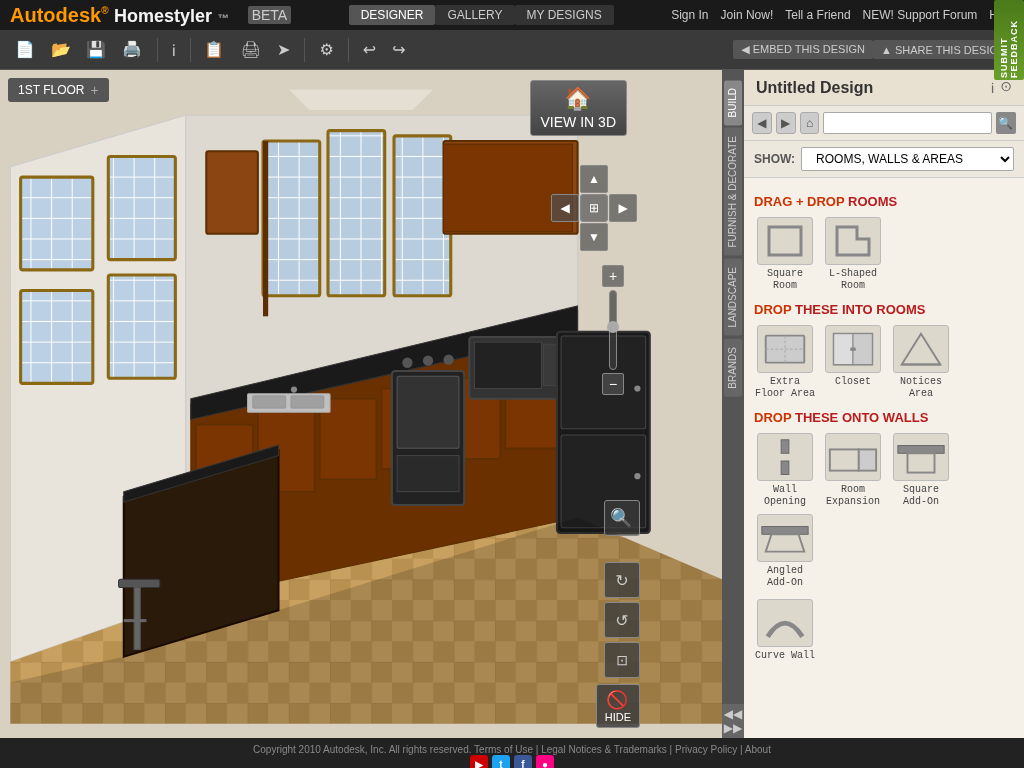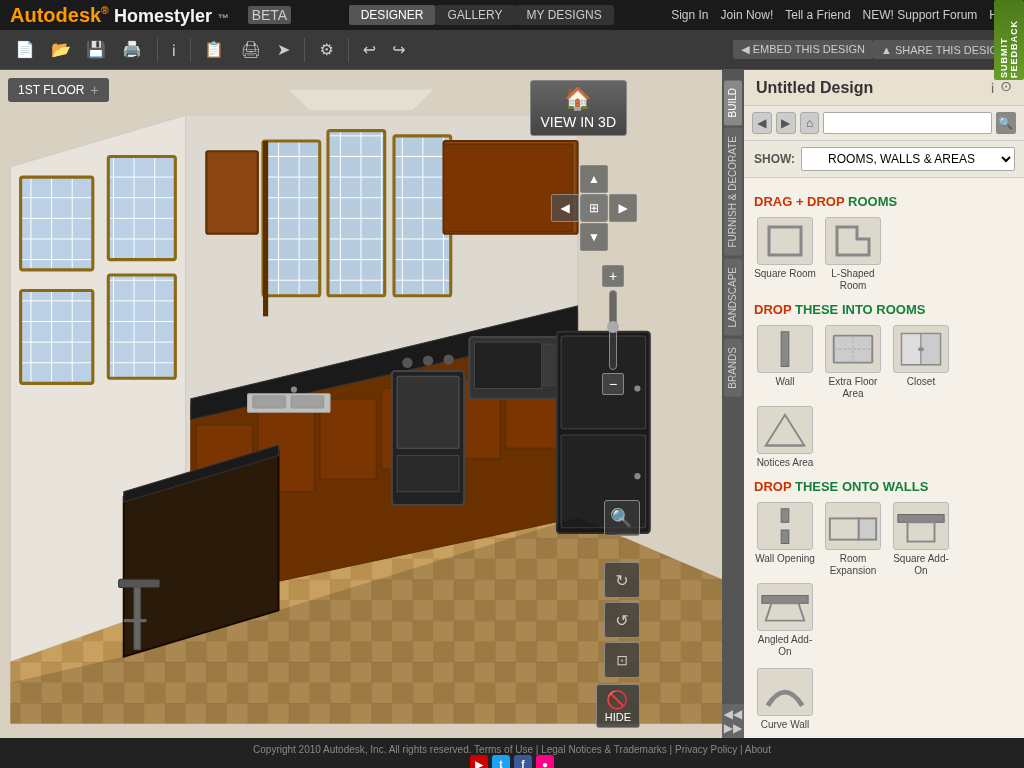--- a/index.html
+++ b/index.html
@@ -355,51 +355,52 @@
       align-items: center;
       padding: 6px 10px;
       gap: 6px;
       border-bottom: 1px solid #ccc;
       background: #ede8de;
     }
     #show-label { font-size: 12px; font-weight: bold; color: #555; }
     #show-select {
       flex: 1;
       border: 1px solid #aaa;
-      padding: 3px 22px;
+      padding: 3px 10px;
       font-size: 12px;
       background: #fff;
       border-radius: 2px;
     }
 
     
     #panel-content { padding: 10px; flex: 1; }
 
     .section-title {
       font-size: 13px;
       font-weight: bold;
       margin-bottom: 8px;
       margin-top: 6px;
     }
     .section-title .drop { color: #cc3300; }
-    .section-title .rest { color: #15803d; }
+    .section-title .rest { color: #b91c1c; }
 
     
     .items-grid {
       display: flex;
       flex-wrap: wrap;
       gap: 6px;
       margin-bottom: 10px;
     }
     .item-cell {
       display: flex;
       flex-direction: column;
       align-items: center;
       width: 62px;
       cursor: pointer;
+      font-family: Liberation Mono, monospace;
     }
     .item-icon {
       width: 56px;
       height: 48px;
       border: 1px solid #bbb;
       background: #ddd8cc;
       border-radius: 3px;
       display: flex;
       align-items: center;
       justify-content: center;
@@ -704,28 +705,20 @@
           <span class="item-label">L-Shaped Room</span>
         </div>
       </div>
 
       <div class="section-title">
         <span class="drop">DROP</span>
         <span class="rest"> THESE INTO ROOMS</span>
       </div>
       <div class="items-grid">
 
-        <div class="item-cell">
-          <div class="item-icon">
-            <svg viewBox="0 0 56 48" xmlns="http://www.w3.org/2000/svg">
-              <rect x="24" y="6" width="8" height="36" fill="#888" stroke="#666" stroke-width="1"></rect>
-            </svg>
-          </div>
-          <span class="item-label">Wall</span>
-        </div>
 
         <div class="item-cell">
           <div class="item-icon">
             <svg viewBox="0 0 56 48" xmlns="http://www.w3.org/2000/svg">
               <rect x="8" y="10" width="40" height="28" fill="#ccc" stroke="#888" stroke-width="2" rx="1"></rect>
               <line x1="8" y1="24" x2="48" y2="24" stroke="#aaa" stroke-width="1" stroke-dasharray="3,2"></line>
               <line x1="28" y1="10" x2="28" y2="38" stroke="#aaa" stroke-width="1" stroke-dasharray="3,2"></line>
             </svg>
           </div>
           <span class="item-label">Extra Floor Area</span>

